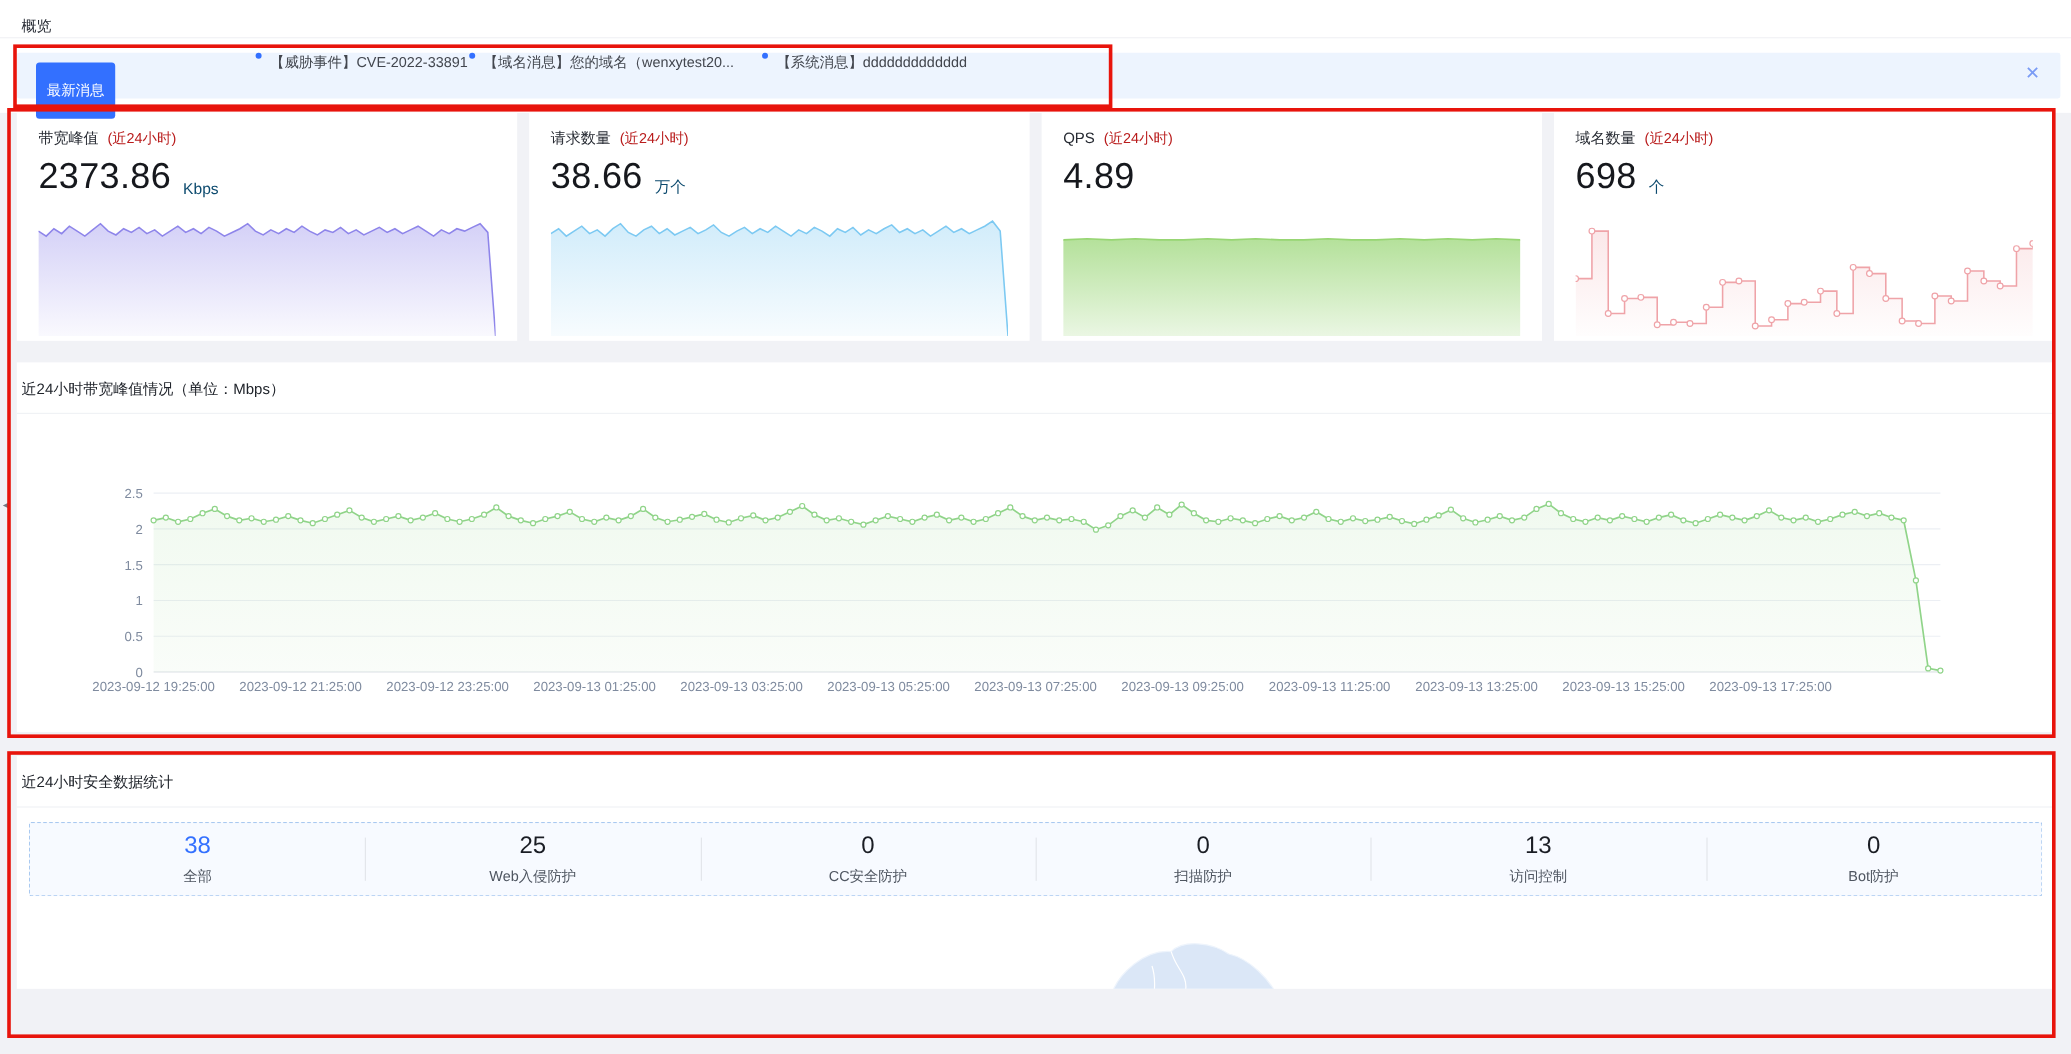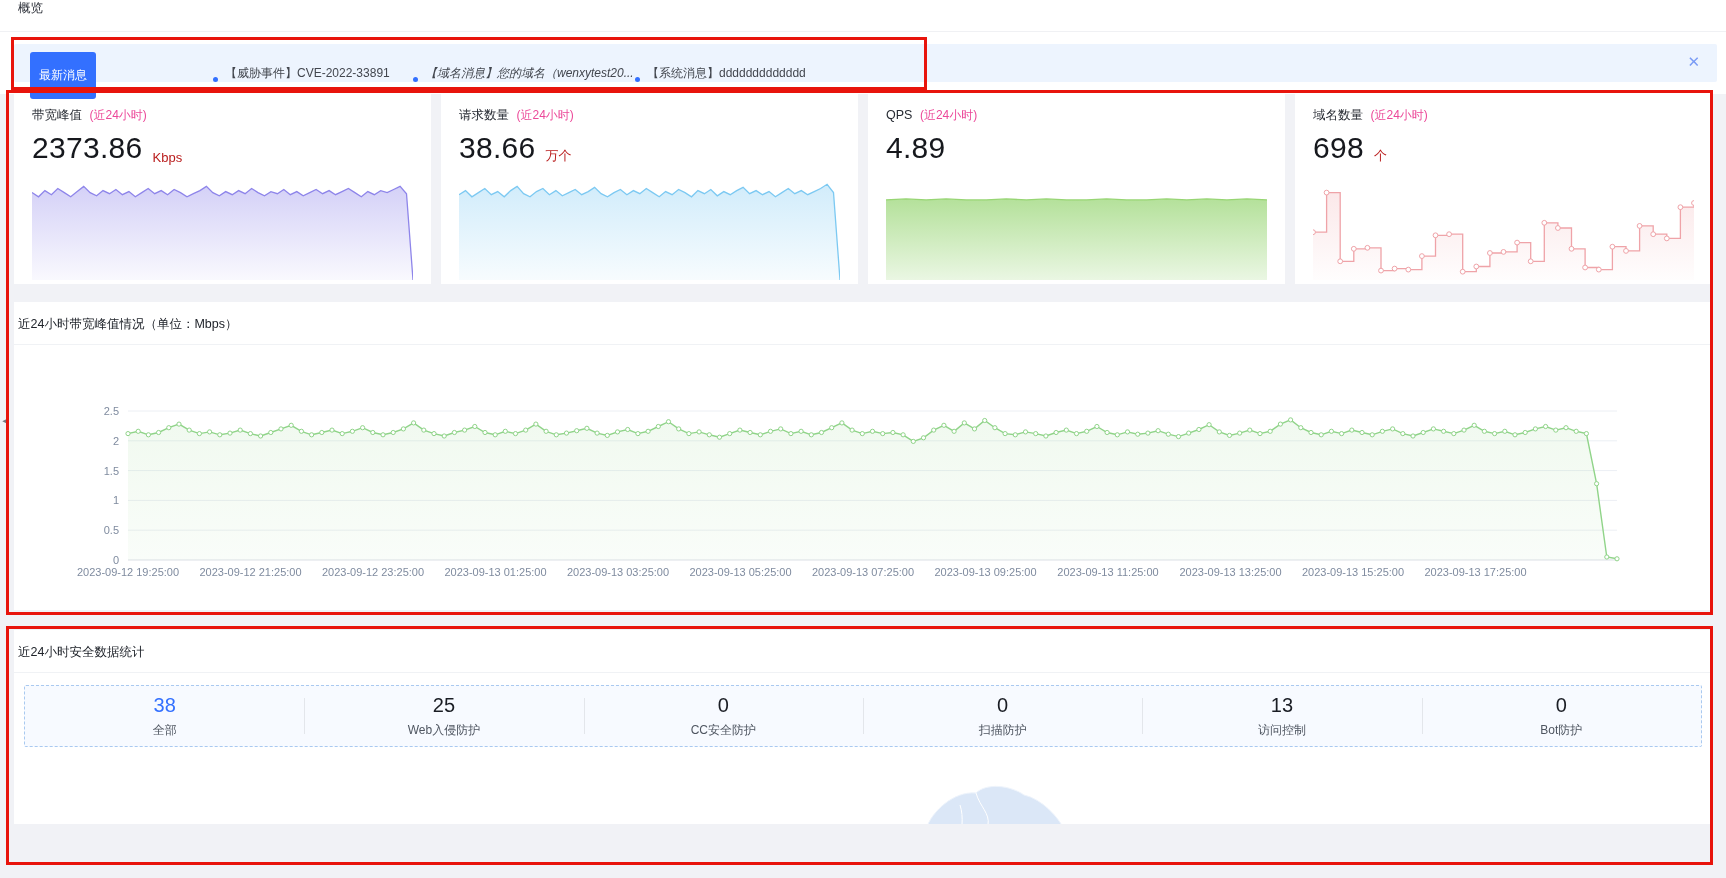--- a/index.html
+++ b/index.html
@@ -1,31 +1,31 @@
 <!DOCTYPE html>
 <html><head>
 <meta charset="utf-8">
 <style>
   *{box-sizing:border-box;margin:0;padding:0}
   html,body{width:1726px;height:878px}
   body{background:#f1f2f6;font-family:"Liberation Sans","DejaVu Sans",sans-serif;color:#1d2129;position:relative;overflow:hidden}
-  .page-header{height:32px;background:#fff;border-bottom:1px solid #f0f1f4;display:flex;align-items:flex-start;padding-left:18px;font-size:12.5px;color:#262a33}
+  .page-header{height:32px;background:#fff;border-bottom:1px solid #f0f1f4;display:flex;align-items:flex-end;padding-left:18px;font-size:12.5px;color:#262a33}
   .notice-strip{background:#fff;padding:12px 9px 12px 14px}
   .notice-bar{position:relative;height:38px;background:#edf4fe;border-radius:2px;display:flex;align-items:center}
   .badge{position:absolute;left:16px;top:8px;background:#3370ff;color:#fff;font-size:12px;padding:17px 9px;border-radius:3px;line-height:1.1}
-  .notice-msg{position:absolute;top:0;height:38px;display:flex;align-items:flex-end;font-size:12px;color:#42464e;white-space:nowrap;cursor:pointer}
+  .notice-msg{position:absolute;top:0;height:38px;display:flex;align-items:flex-start;font-size:12px;color:#42464e;white-space:nowrap;cursor:pointer}
   .dot{width:5px;height:5px;border-radius:50%;background:#3370ff;margin-right:7px;flex:0 0 auto}
   .notice-close{position:absolute;right:17px;top:10px;color:#7a9bf5;font-size:15px;line-height:1;cursor:pointer}
   .cards-row{margin:0 14px;display:grid;grid-template-columns:repeat(4,1fr);gap:10px;height:190px}
   .stat-card{background:#fff;padding:13px 18px 12px;overflow:hidden}
   .stat-title{font-size:12.5px;color:#272b33}
-  .stat-title .t2{color:#ec4899;font-size:12px;margin-left:4px}
+  .stat-title .t2{color:#b91c1c;font-size:12px;margin-left:4px}
   .stat-value-row{margin-top:7px;display:flex;align-items:flex-end}
   .stat-value{font-size:30px;color:#16181d;letter-spacing:.3px}
-  .stat-unit{font-size:13px;color:#b91c1c;margin-left:10px}
+  .stat-unit{font-size:13px;color:#0c4a6e;margin-left:10px}
   .mini-chart{height:104px;margin-top:11px}
   .panel{background:#fff;margin:0 14px}
   .chart-panel{margin-top:18px;height:308px}
   .panel-title{padding:14px 4px 11px;font-size:12.5px;color:#20242b;border-bottom:1px solid #f0f2f5}
   .big-chart{height:266px;margin-top:2px}
   .security-panel{margin-top:20px;height:194px;overflow:hidden}
   .stats-box{margin:12px 10px 0;height:62px;background:#f7faff;border:1px dashed #a9c9f0;border-radius:2px;display:flex;align-items:center}
   .sec-stat{flex:1;text-align:center;position:relative;cursor:pointer}
   .sec-stat:not(:first-child)::before{content:"";position:absolute;left:0;top:50%;transform:translateY(-50%);width:1px;height:36px;background:#e3e6eb}
   .sec-value{font-size:20px;color:#1a1d24}
@@ -47,21 +47,21 @@
 
 <div class="notice-strip">
   <div class="notice-bar">
     <span class="badge">最新消息</span>
 
       <span class="notice-msg" style="left: 199px;">
         <i class="dot"></i>
         <span>【威胁事件】CVE-2022-33891</span>
       </span>
 
-      <span class="notice-msg" style="left: 399px; font-style: italic;">
+      <span class="notice-msg" style="left: 377px;">
         <i class="dot"></i>
         <span>【域名消息】您的域名（wenxytest20...</span>
       </span>
 
       <span class="notice-msg" style="left: 621px;">
         <i class="dot"></i>
         <span>【系统消息】ddddddddddddd</span>
       </span>
 
     <span class="notice-close">✕</span>

